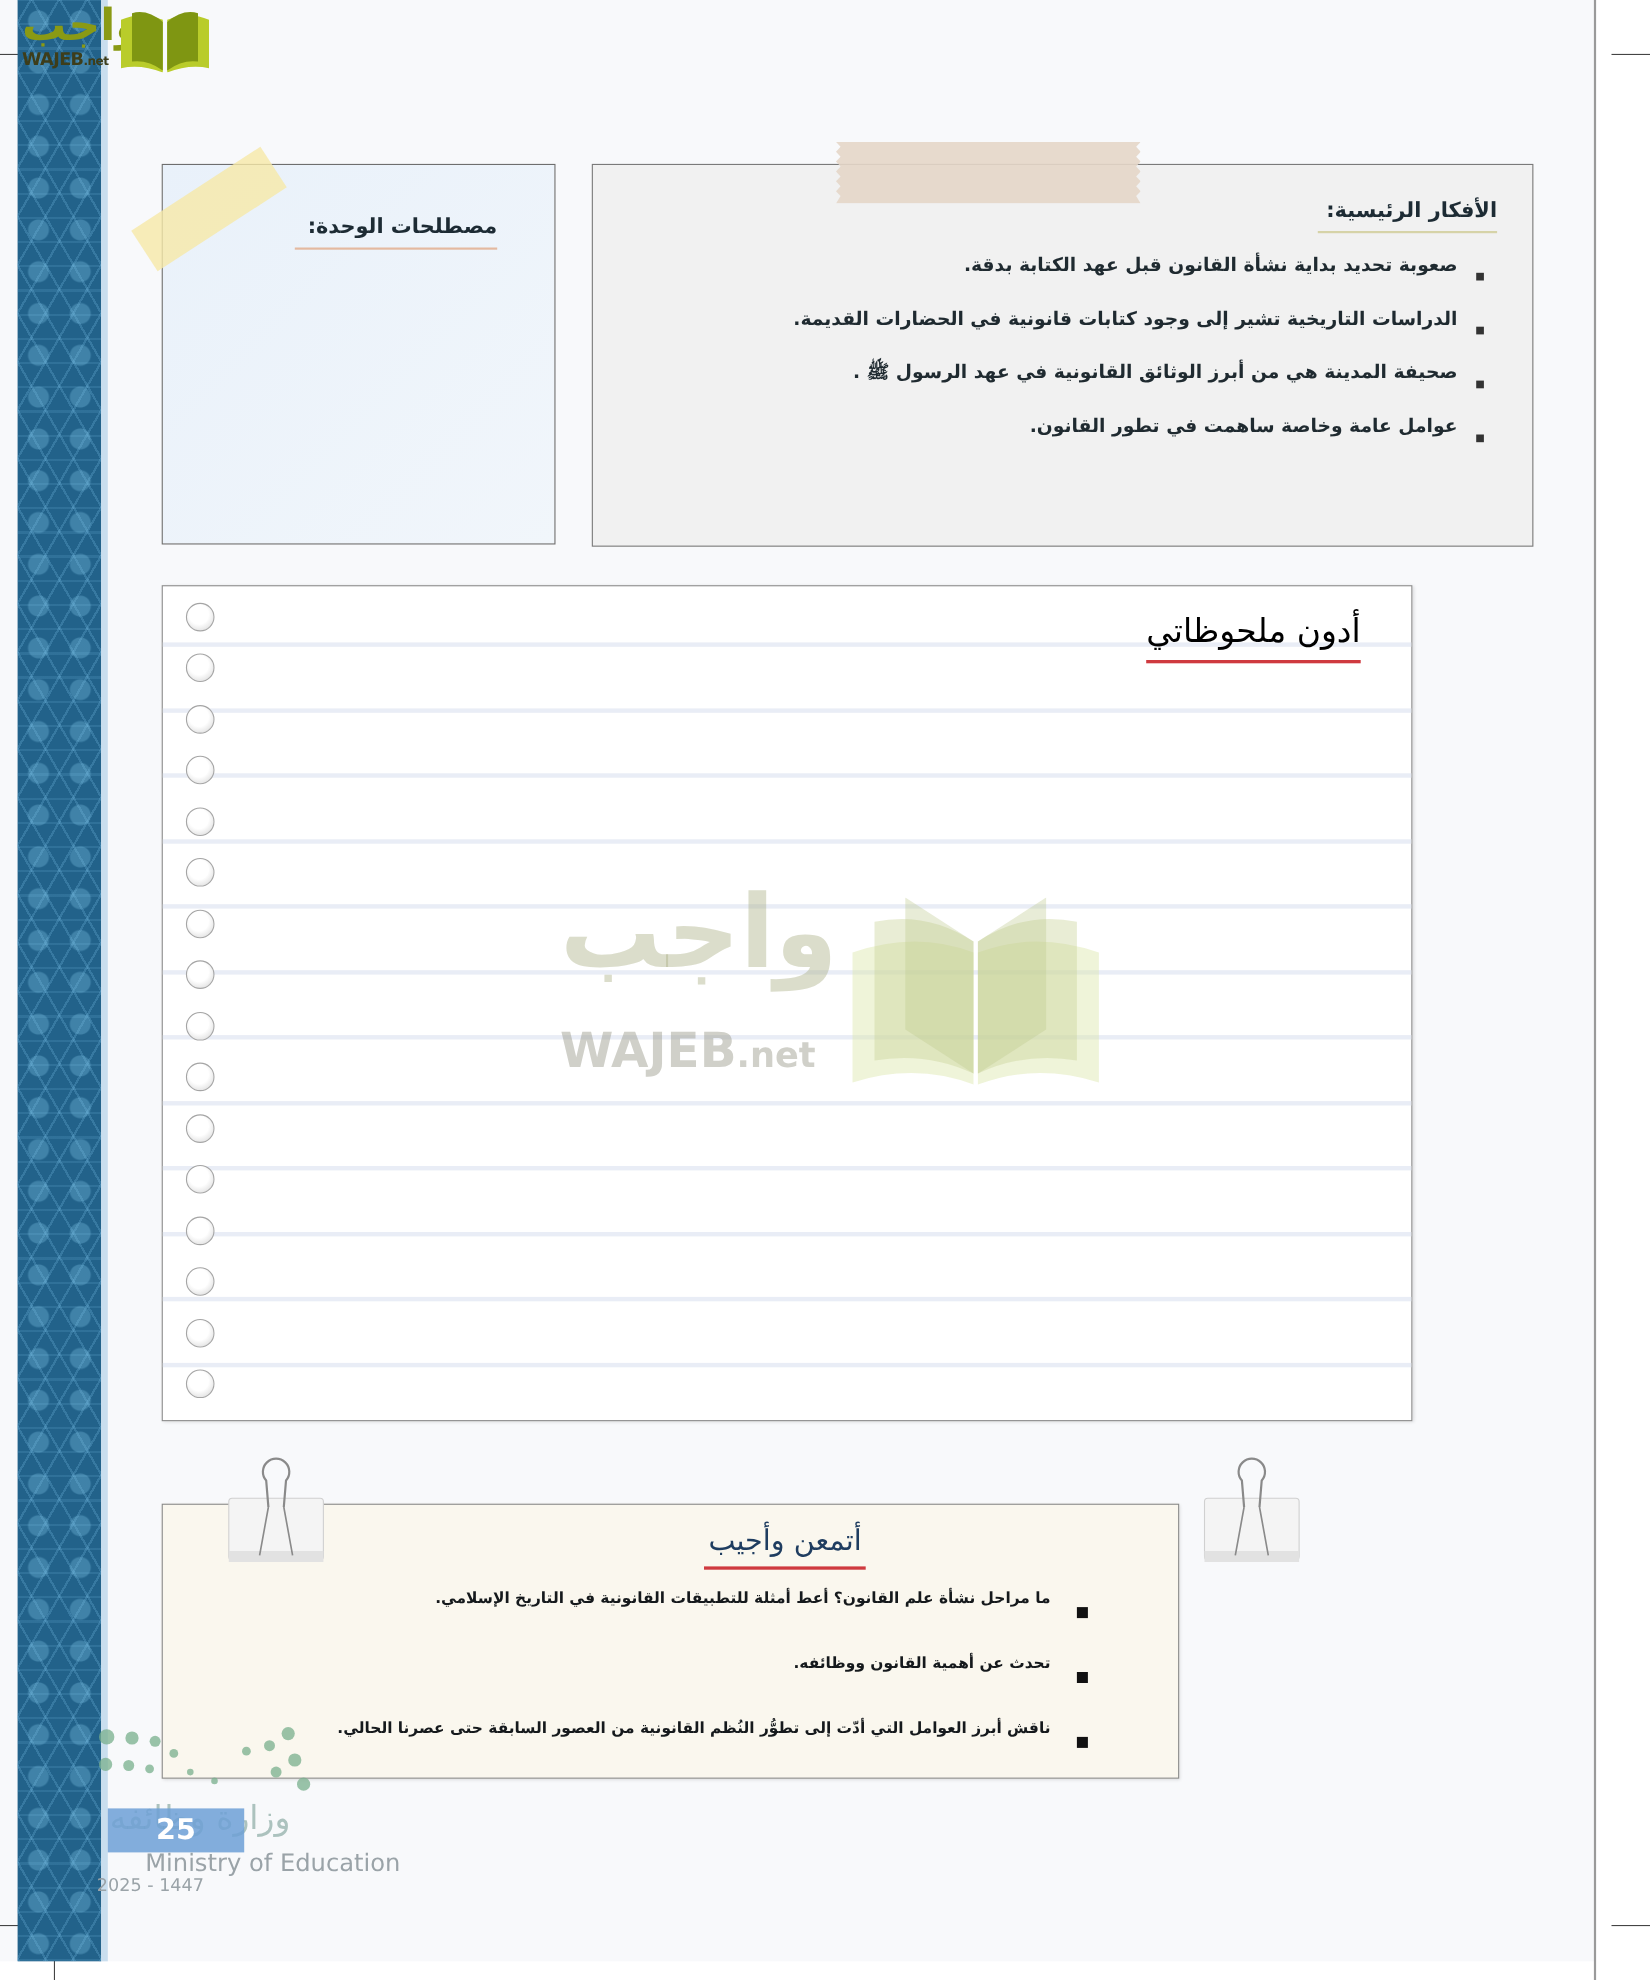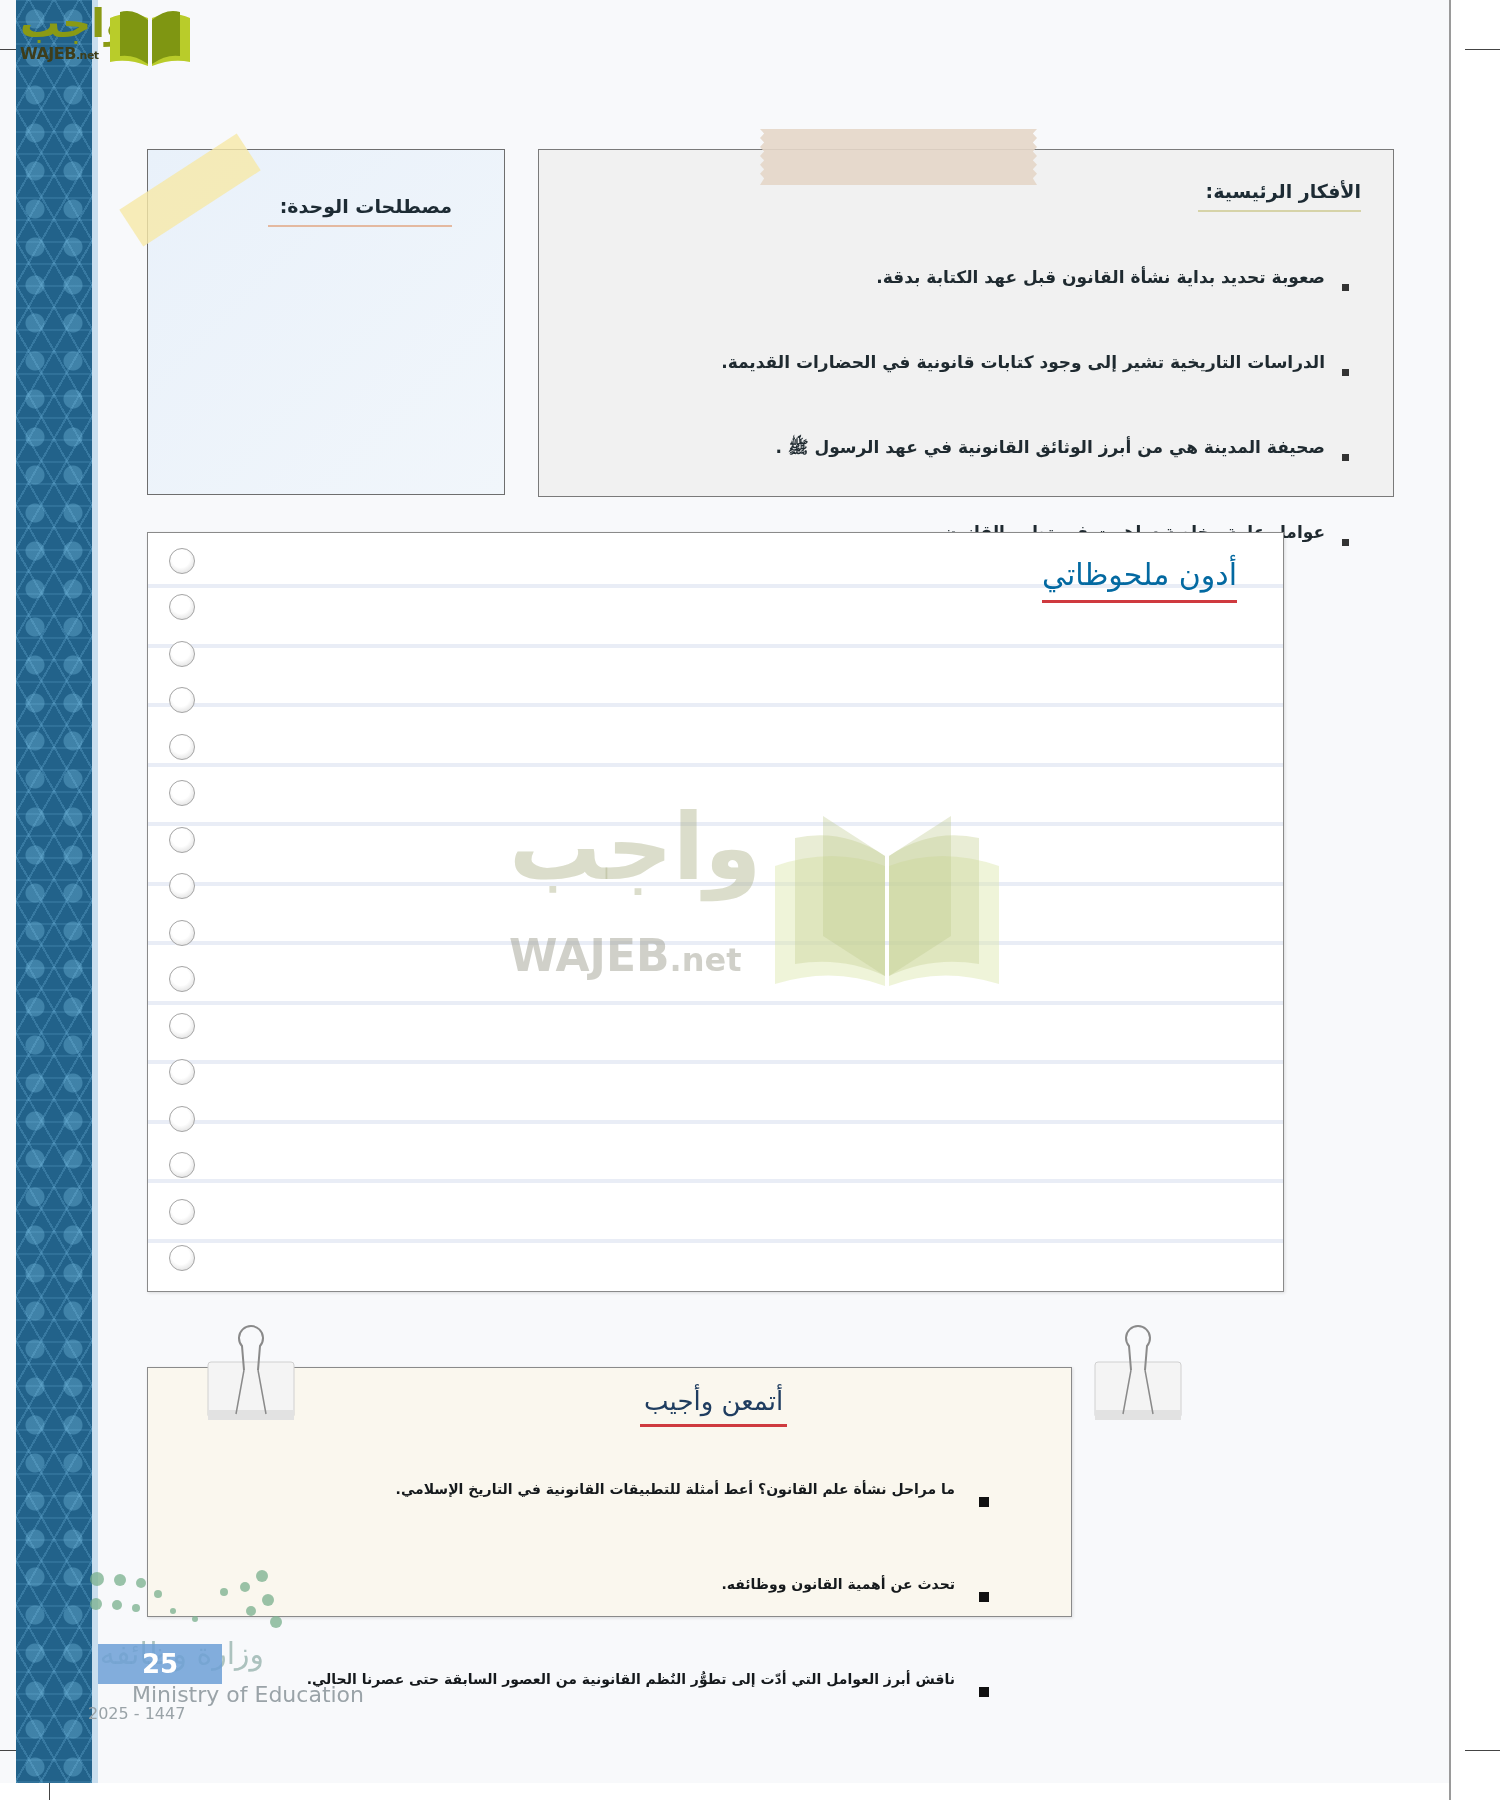--- a/index.html
+++ b/index.html
@@ -57,21 +57,20 @@
   .box-title {
     position:absolute; direction:rtl; font-weight:bold; color:#1d2b34; font-size:19px;
     padding-bottom:8px;
   }
   .terms-box .box-title { right:52px; top:45px; border-bottom:2px solid #e4b9a0; padding-left:12px; }
   .ideas-box .box-title { right:32px; top:30px; border-bottom:2px solid #d6d3a8; padding-left:8px; }
   ul.rtl-list { list-style:none; margin:0; padding:0; direction:rtl; position:absolute; }
   ul.rtl-list li {
     font-weight:bold; color:#1f2a30; font-size:17px; position:relative; padding-right:24px;
     white-space:nowrap;
-    margin-top:36px;
   }
   ul.rtl-list li::before {
     content:""; position:absolute; right:0; top:50%; width:7px; height:7px; margin-top:-3px; background:#333;
   }
   .terms-box ul.rtl-list { right:62px; top:100px; }
   .terms-box ul.rtl-list li { height:49px; line-height:30px; }
   .ideas-box ul.rtl-list { right:44px; top:76px; }
   .ideas-box ul.rtl-list li { height:49px; line-height:30px; font-size:17px; }
 
   
@@ -80,21 +79,21 @@
     background:#ffffff; border:1.5px solid #8a8a8a; box-sizing:border-box;
     box-shadow: 1px 1px 3px rgba(0,0,0,.12);
   }
   .note-line { position:absolute; left:0; right:0; height:4px; background:#e9edf6; }
   .ring {
     position:absolute; left:21px; width:26px; height:26px; border-radius:50%;
     background:radial-gradient(circle at 45% 40%, #ffffff 0 45%, #e6e6e6 75%, #bdbdbd 100%);
     border:1.5px solid #a5a5a5; box-sizing:border-box;
   }
   .notes-title {
-    position:absolute; right:46px; top:24px; direction:rtl; font-size:30px; color:#0369a1;
+    position:absolute; right:46px; top:24px; direction:rtl; font-size:30px; color:#000000;
     padding-bottom:8px; border-bottom:3px solid #cf3a3f; font-family:"DejaVu Sans", sans-serif;
   }
   .watermark { position:absolute; left:505px; top:812px; width:500px; height:180px; pointer-events:none; }
   .watermark .ar { position:absolute; left:4px; top:-18px; font-size:92px; font-weight:bold; color:rgba(170,175,130,.42); direction:rtl; }
   .watermark .en { position:absolute; left:4px; top:118px; font-size:44px; font-weight:bold; color:rgba(150,150,135,.45); }
   .watermark .en small { font-size:32px; }
 
   
   .q-box {
     position:absolute; left:147px; top:1367px; width:925px; height:250px;

